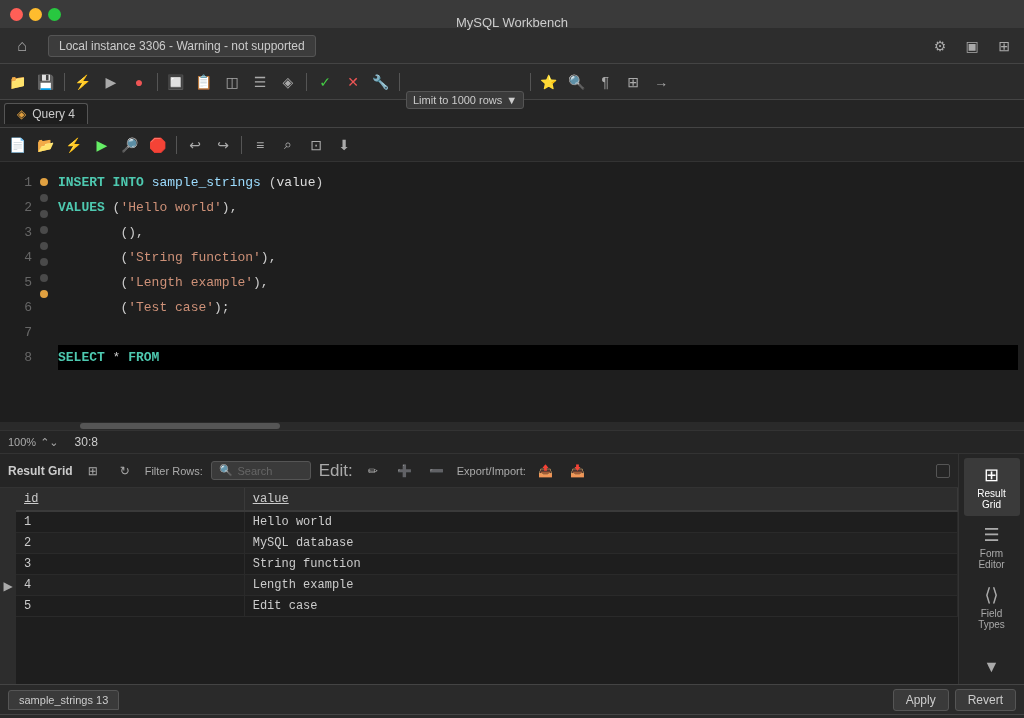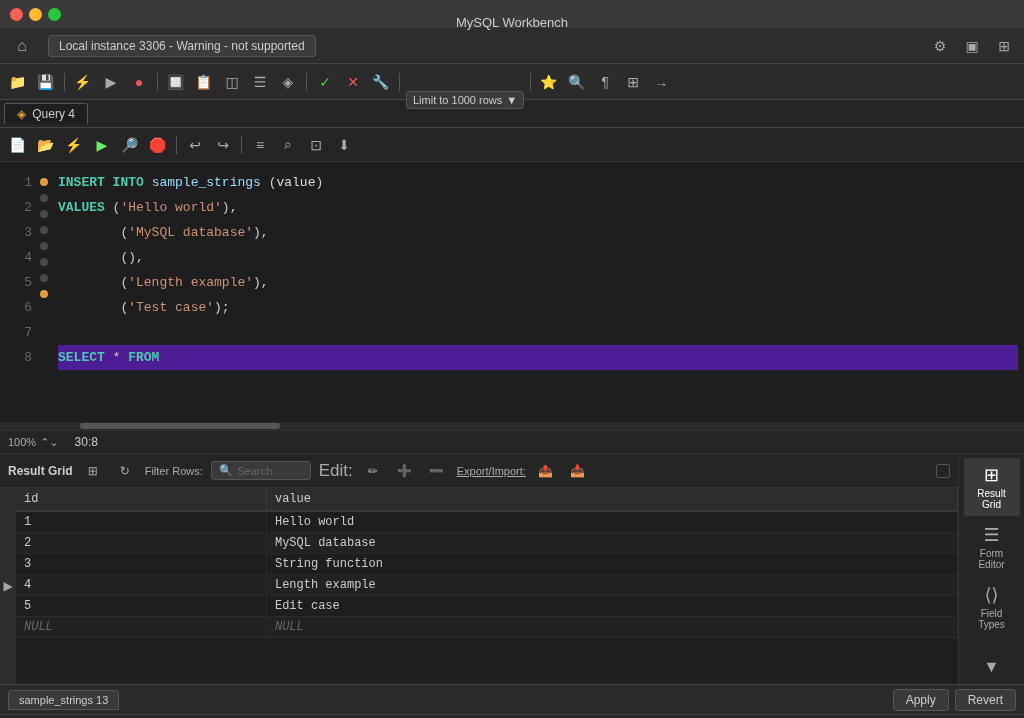--- a/index.html
+++ b/index.html
@@ -197,21 +197,21 @@
       font-size: 13px;
       line-height: 25px;
       overflow: hidden;
     }
     .code-line {
       display: flex;
       align-items: flex-end;
       white-space: pre;
     }
     .code-line.highlighted {
-      background: #4c1d95;
+      background: #000000;
     }
     
     .kw { color: #4ec9b0; font-weight: bold; }
     .str { color: #ce9178; }
     .tbl { color: #9cdcfe; }
     .punc { color: #ccc; }
 
     
     #editor-scrollbar {
       height: 8px;
@@ -287,21 +287,21 @@
       border-radius: 3px;
       padding: 2px 8px;
       color: #ccc;
       font-size: 11px;
       display: flex;
       align-items: center;
       gap: 4px;
       width: 100px;
     }
     #edit-label { color: #aaa; font-size: 17px; }
-    #export-label { color: #aaa; font-size: 11px; text-decoration: underline; }
+    #export-label { color: #aaa; font-size: 11px; }
 
     
     #result-grid {
       flex: 1;
       overflow: auto;
       background: #1e1e1e;
     }
     table {
       width: 100%;
       border-collapse: collapse;
@@ -309,20 +309,21 @@
       font-size: 12px;
     }
     thead th {
       background: #2d2d2d;
       color: #ccc;
       padding: 4px 8px;
       text-align: left;
       border-right: 1px solid #3a3a3a;
       border-bottom: 2px solid #3a3a3a;
       font-weight: normal;
+      text-decoration: underline;
     }
     tbody tr {
       border-bottom: 1px solid #2a2a2a;
     }
     tbody tr:nth-child(odd) {
       background: #1e1e1e;
     }
     tbody tr:nth-child(even) {
       background: #222;
     }
@@ -528,24 +529,24 @@
     <div class="line-dot active"></div>
   </div>
   <div id="code-content">
     <div class="code-line">
       <span class="kw">INSERT INTO </span><span class="tbl">sample_strings</span><span class="punc"> (</span><span style="color:#ddd;">value</span><span class="punc">)</span>
     </div>
     <div class="code-line">
       <span class="kw">VALUES</span><span class="punc"> (</span><span class="str">'Hello world'</span><span class="punc">),</span>
     </div>
     <div class="code-line">
-      <span class="punc">        (</span><span class="str">'MySQL database'</span><span class="punc">),</span>
+      <span class="punc">        (</span><span class="punc">),</span>
     </div>
     <div class="code-line">
-      <span class="punc">        (</span><span class="punc">),</span>
+      <span class="punc">        (</span><span class="str">'String function'</span><span class="punc">),</span>
     </div>
     <div class="code-line">
       <span class="punc">        (</span><span class="str">'Length example'</span><span class="punc">),</span>
     </div>
     <div class="code-line">
       <span class="punc">        (</span><span class="str">'Test case'</span><span class="punc">);</span>
     </div>
     <div class="code-line">&nbsp;</div>
     <div class="code-line highlighted">
       <span class="kw">SELECT</span><span class="punc"> * </span><span class="kw">FROM</span>
@@ -614,24 +615,20 @@
                 <td>String function</td>
               </tr>
               <tr>
                 <td>4</td>
                 <td>Length example</td>
               </tr>
               <tr>
                 <td>5</td>
                 <td>Edit case</td>
               </tr>
-              <tr>
-                <td class="null-val">NULL</td>
-                <td class="null-val">NULL</td>
-              </tr>
             </tbody>
         </table>
       </div>
     </div>
   </div>
 
   <div id="right-panel">
     <div class="right-panel-btn active">
       <div class="right-panel-icon">⊞</div>
       <div>Result<br>Grid</div>

